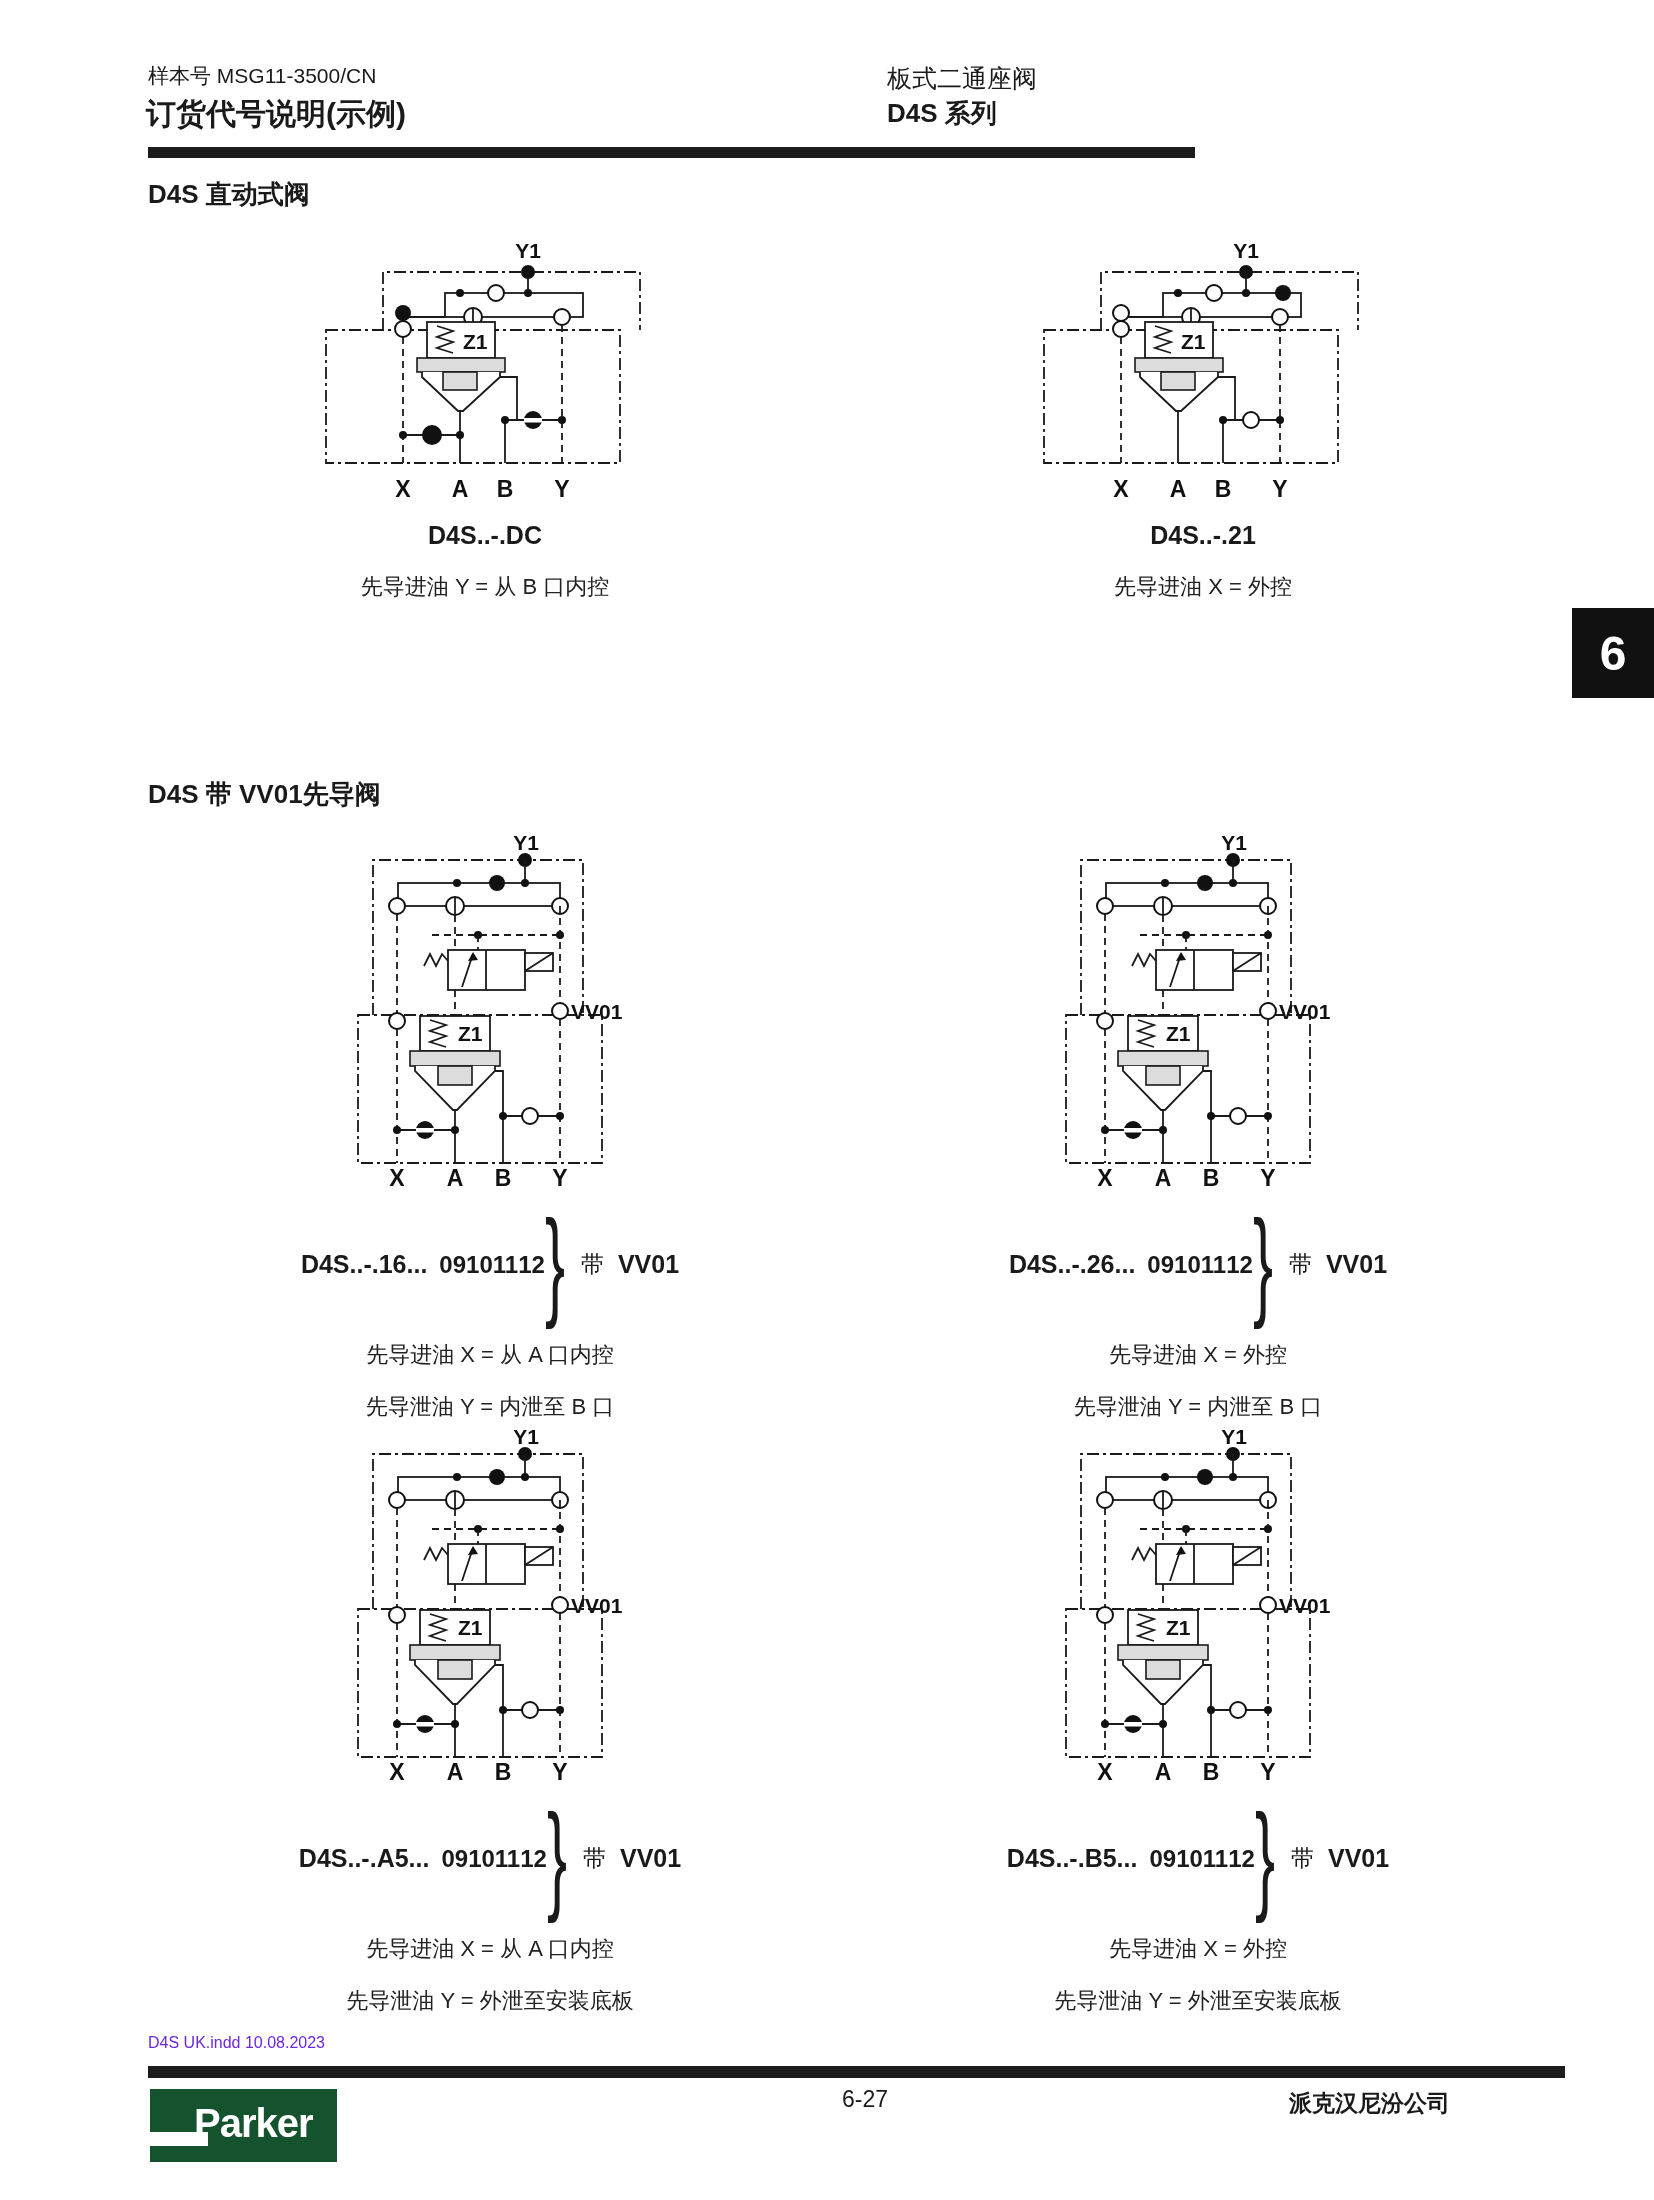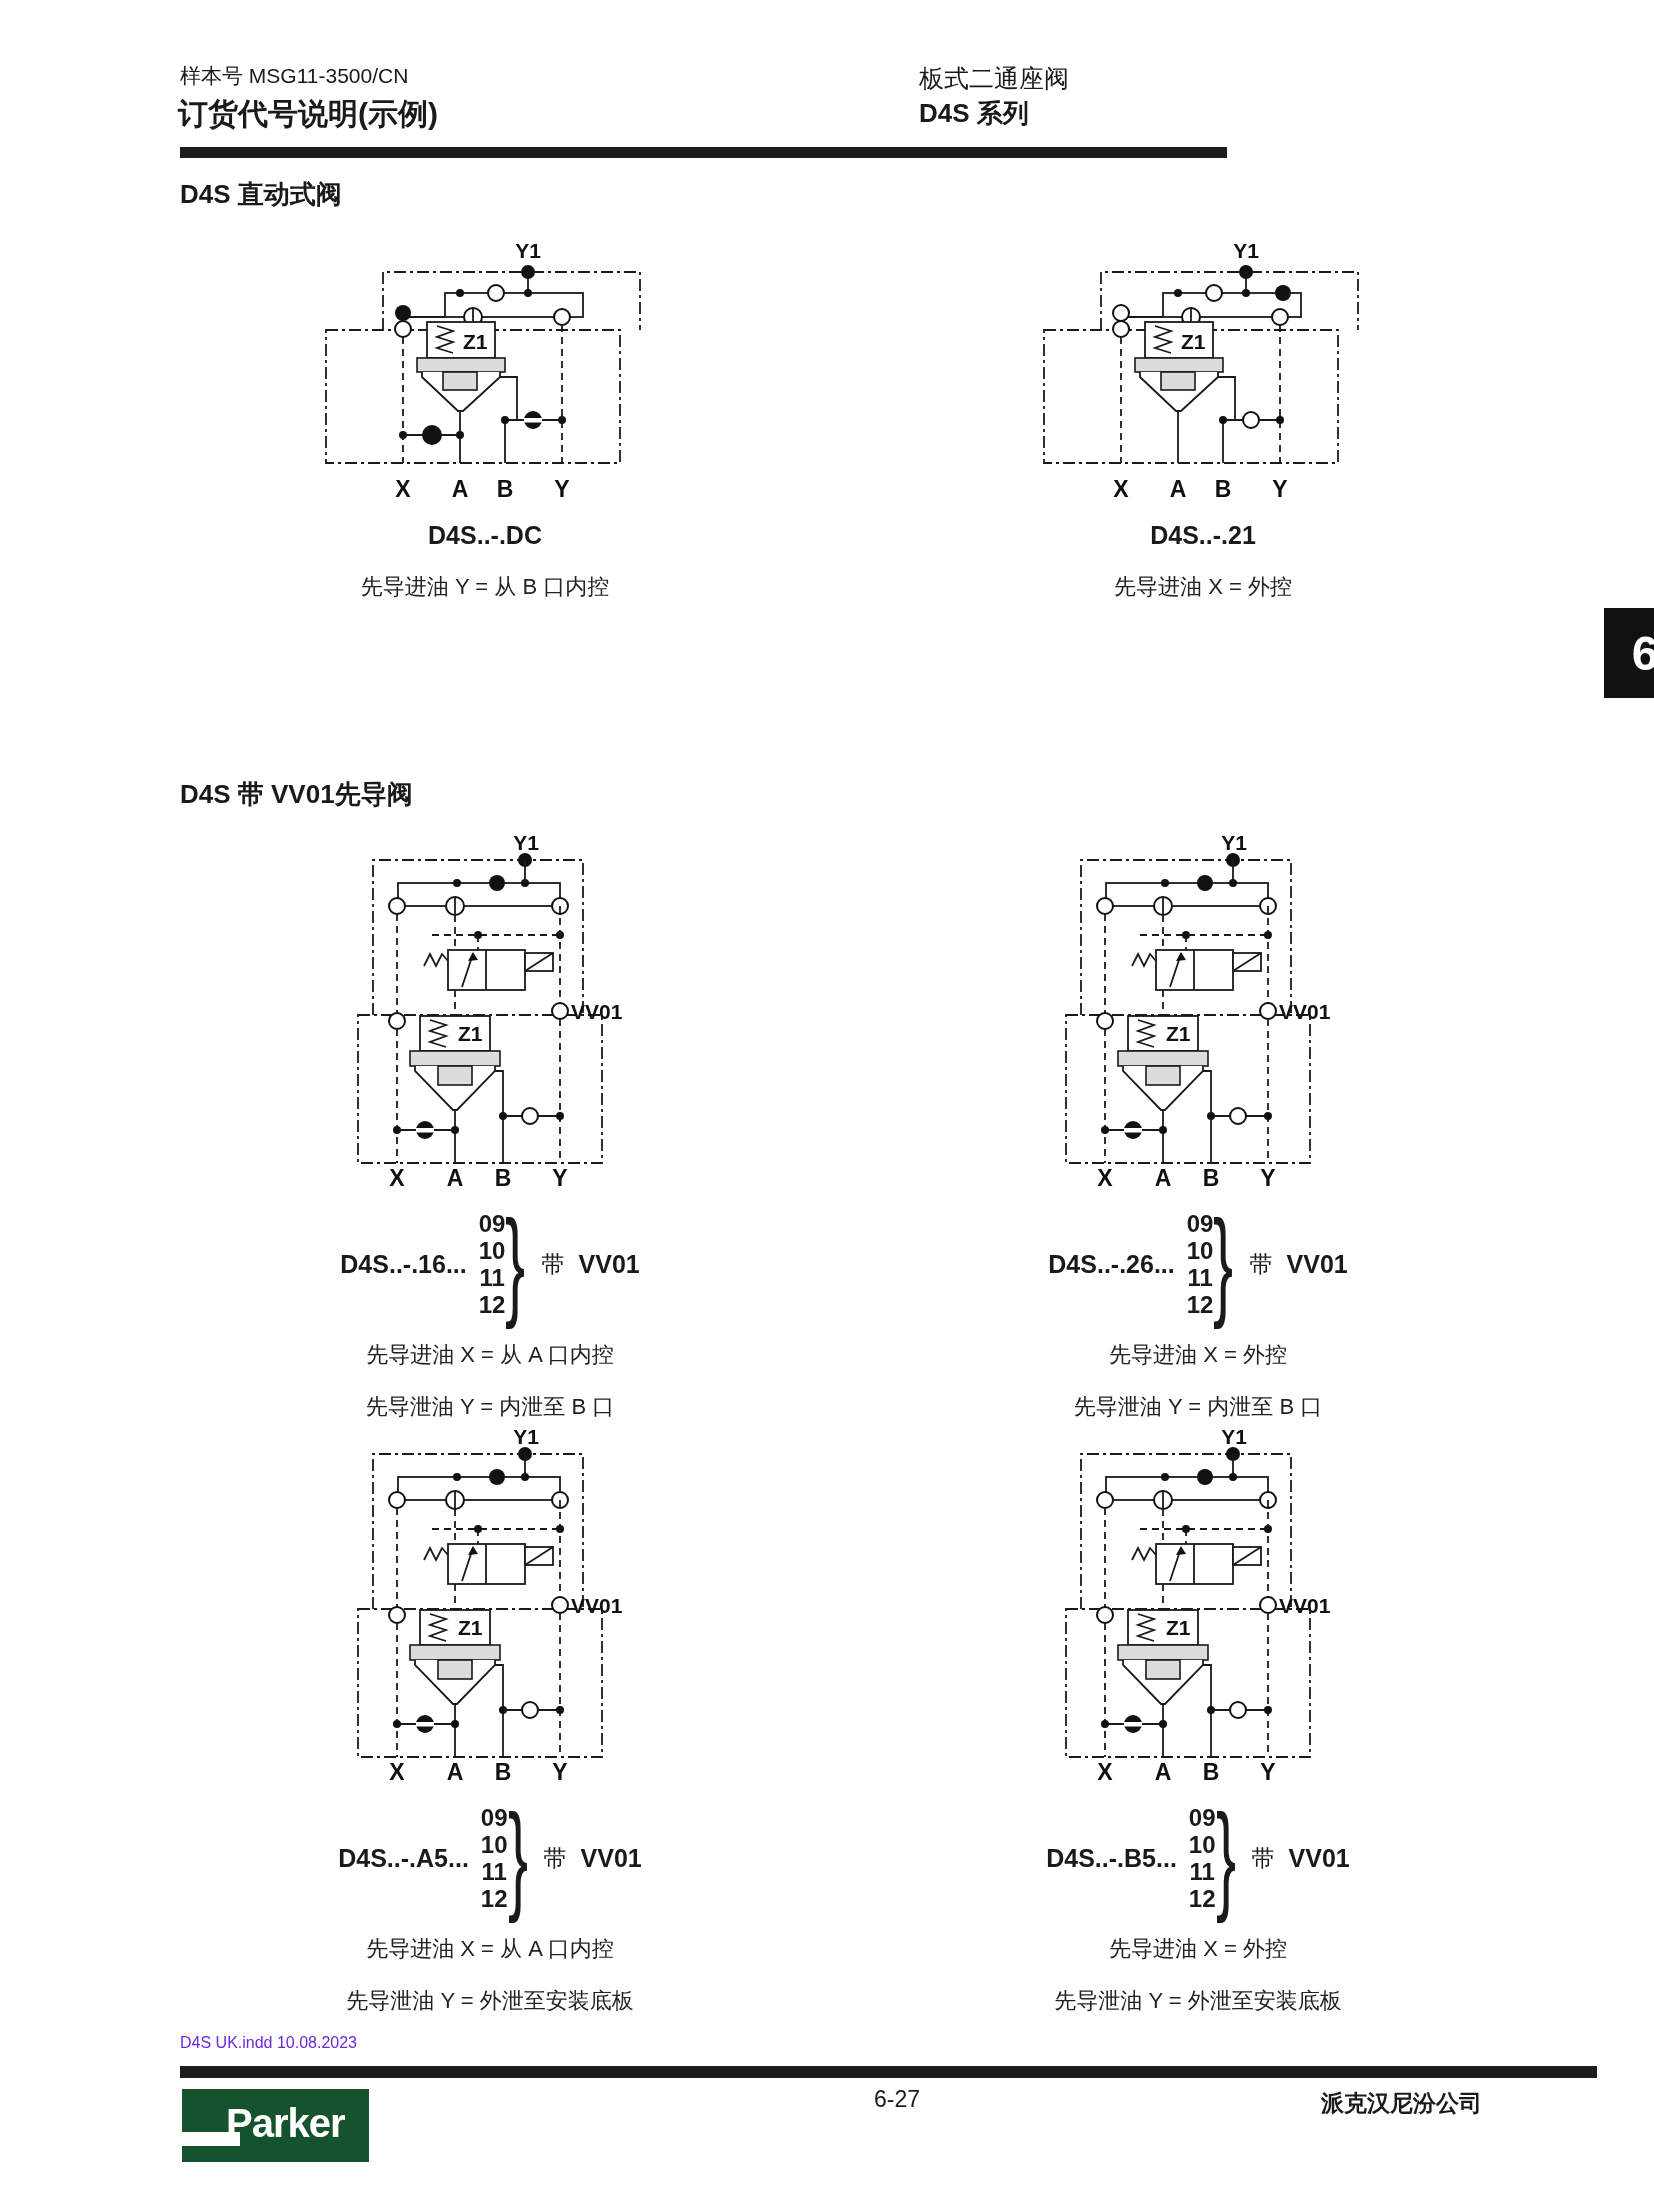--- a/index.html
+++ b/index.html
@@ -1,37 +1,37 @@
 <!DOCTYPE html>
 <html><head>
 <meta charset="utf-8">
 <style>
   html,body{margin:0;padding:0;background:#e8e8e8;}
   .page{
     position:relative;width:1654px;height:2200px;background:#ffffff;
     font-family:"Liberation Sans",sans-serif;color:#1a1a1a;overflow:hidden;margin:0 auto;
   }
-  .abs{position:absolute;margin-left:32px;}
+  .abs{position:absolute;}
   
   .doc-number{left:148px;top:62px;font-size:21px;}
   .page-title{left:146px;top:94px;font-size:30px;font-weight:bold;}
   .product-category{left:887px;top:62px;font-size:25px;font-weight:500;}
   .product-series{left:887px;top:96px;font-size:26px;font-weight:bold;}
   .header-rule{left:148px;top:147px;width:1047px;height:11px;background:#1c1c1c;}
   
   .section-heading{font-size:26px;font-weight:bold;}
   .sh1{left:148px;top:177px;}
   .sh2{left:148px;top:777px;}
   
   .diag{position:absolute;display:flex;flex-direction:column;align-items:center;gap:16px;}
   .model1{font-weight:bold;font-size:25px;margin-top:-4px;text-align:center;}
   .cap{font-size:22px;margin-top:6px;color:#222;text-align:center;white-space:nowrap;}
   .modelrow{display:flex;align-items:center;justify-content:center;margin-top:-8px;}
   .model{font-weight:bold;font-size:25px;margin-right:12px;white-space:nowrap;}
-  .nums{display:flex;flex-direction:column;font-weight:bold;font-size:24px;line-height:27px;text-align:center;}
+  .nums{display:flex;font-weight:bold;font-size:24px;line-height:27px;text-align:center;}
   .brace{font-size:120px;font-weight:400;transform:scaleX(.5);height:108px;line-height:104px;display:block;margin:0 -10px;}
   .with{font-size:23px;margin:0 14px 0 16px;}
   .pilotname{font-weight:bold;font-size:25px;}
   
   svg .sch line,svg .sch path,svg .sch polyline{stroke:#1a1a1a;stroke-width:1.8;fill:none;}
   svg .sch rect{stroke:#1a1a1a;stroke-width:1.8;fill:none;}
   svg .sch .dd{stroke-dasharray:12 4 3 4;}
   svg .sch .lnd{stroke-dasharray:7 5;}
   svg .sch .fc{fill:#111;stroke:none;}
   svg .sch .oc{fill:#fff;stroke:#111;stroke-width:2;}

